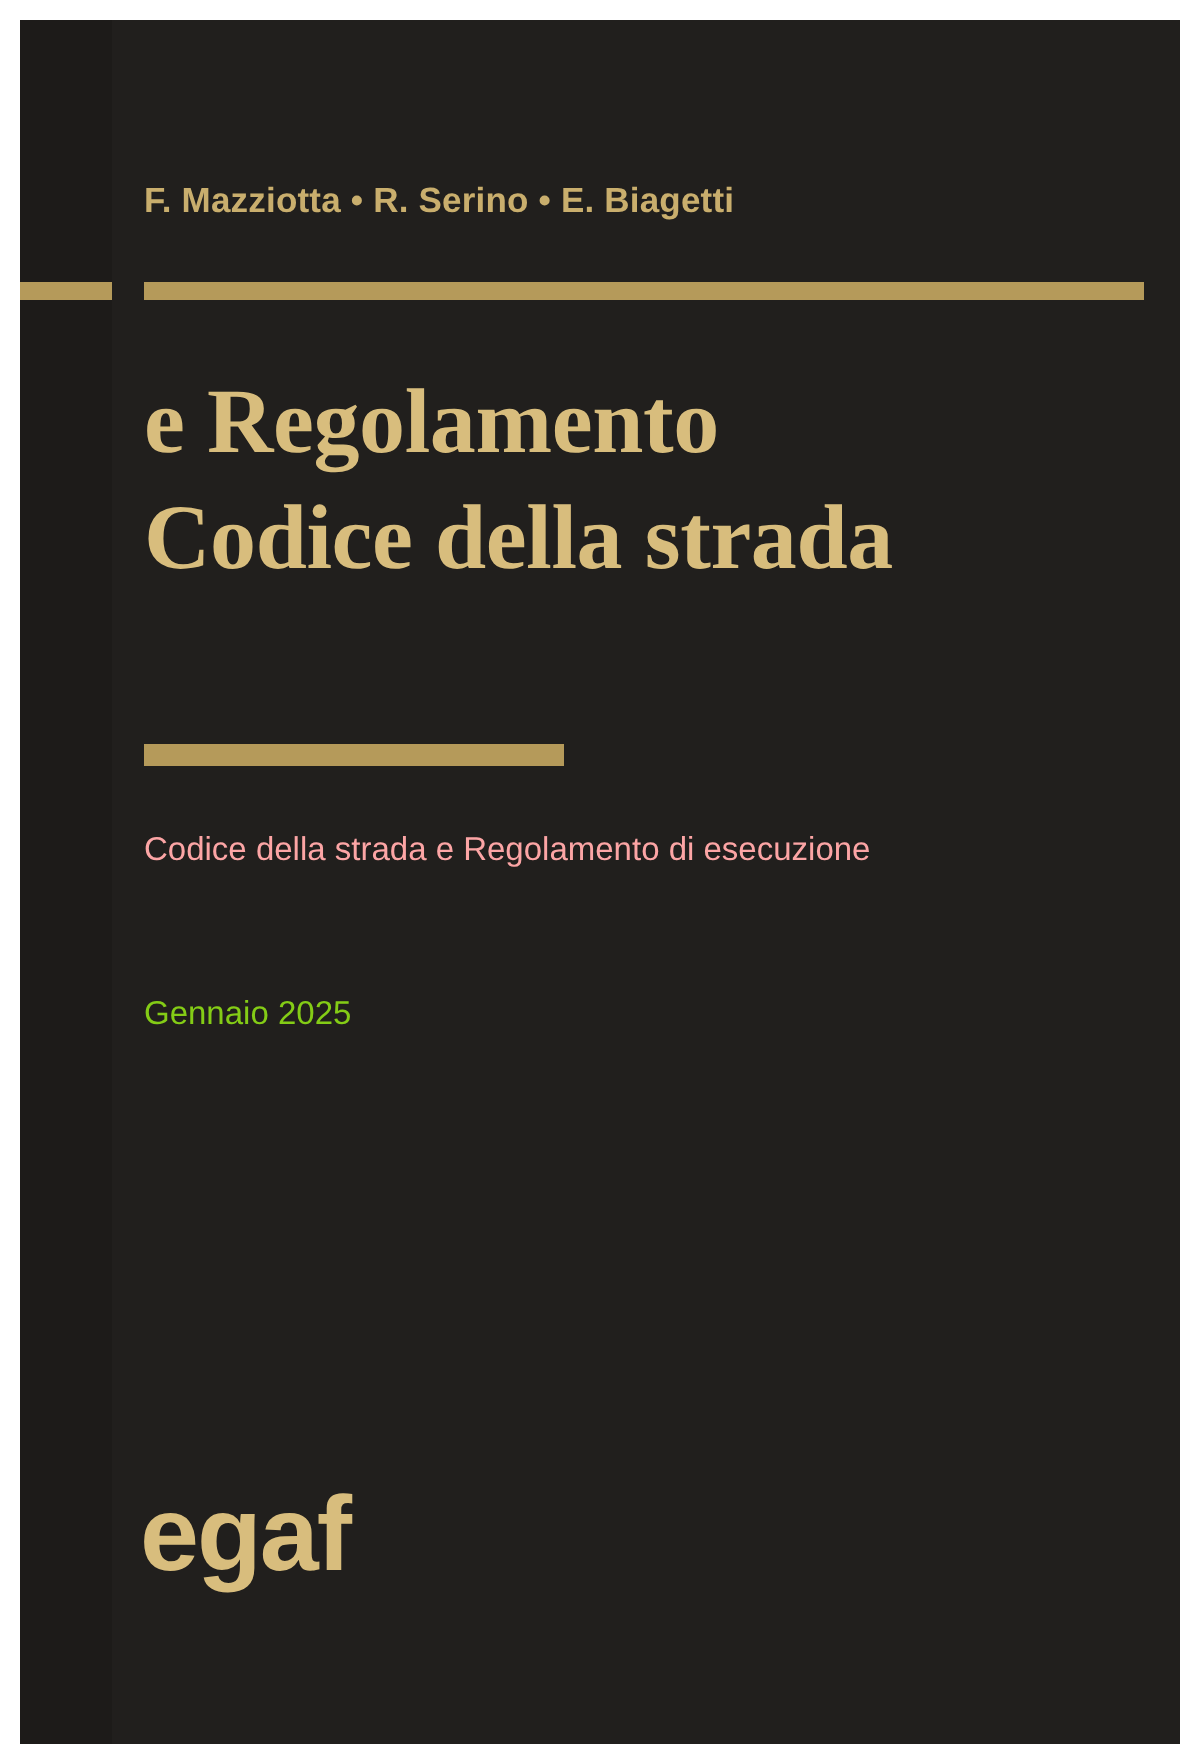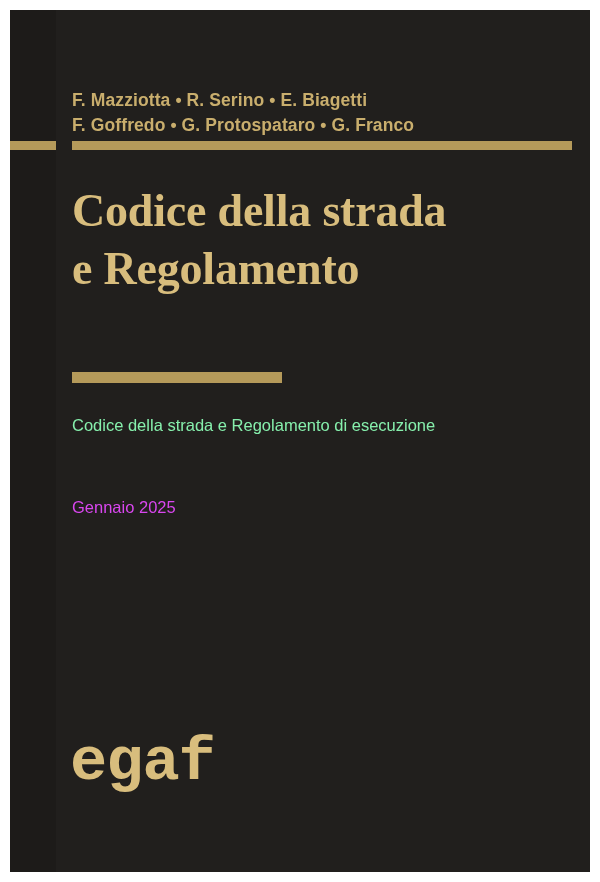--- a/index.html
+++ b/index.html
@@ -97,68 +97,67 @@
     top: 362px;
     width: 210px;
     height: 11px;
     background: #b59a5a;
   }
   .subtitle {
     position: absolute;
     left: 16px;
     top: 404px;
     width: 500px;
-    color: #86efac;
+    color: #fca5a5;
     font-size: 16.5px;
     line-height: 1.45;
   }
   .subtitle div {
     white-space: nowrap;
   }
   .date {
     position: absolute;
     left: 16px;
     top: 488px;
-    color: #d946ef;
+    color: #84cc16;
     font-size: 16.5px;
   }
   .publisher {
     position: absolute;
     left: 14px;
     bottom: 78px;
     color: #d8bd7d;
-    font-family: Liberation Mono, monospace;
+    font-family: Liberation Sans, sans-serif;
     font-weight: bold;
-    font-size: 62px;
+    font-size: 53px;
     line-height: 1;
     letter-spacing: -1px;
   }
 </style>
 </head>
 <body>
 
 <div class="cover">
   <div class="book">
 
     <div class="spine">
       <div class="spine-rule"></div>
     </div>
 
     <div class="content">
 
       <div class="authors">
         <div>F. Mazziotta • R. Serino • E. Biagetti</div>
-        <div>F. Goffredo • G. Protospataro • G. Franco</div>
       </div>
 
       <div class="title-rule"></div>
 
       <div class="title">
+        <div>e Regolamento</div>
         <div>Codice della strada</div>
-        <div>e Regolamento</div>
       </div>
 
       <div class="rule-bottom"></div>
 
       <div class="subtitle">
         <div>Codice della strada e Regolamento di esecuzione</div>
       </div>
 
       <div class="date">Gennaio 2025</div>
 

